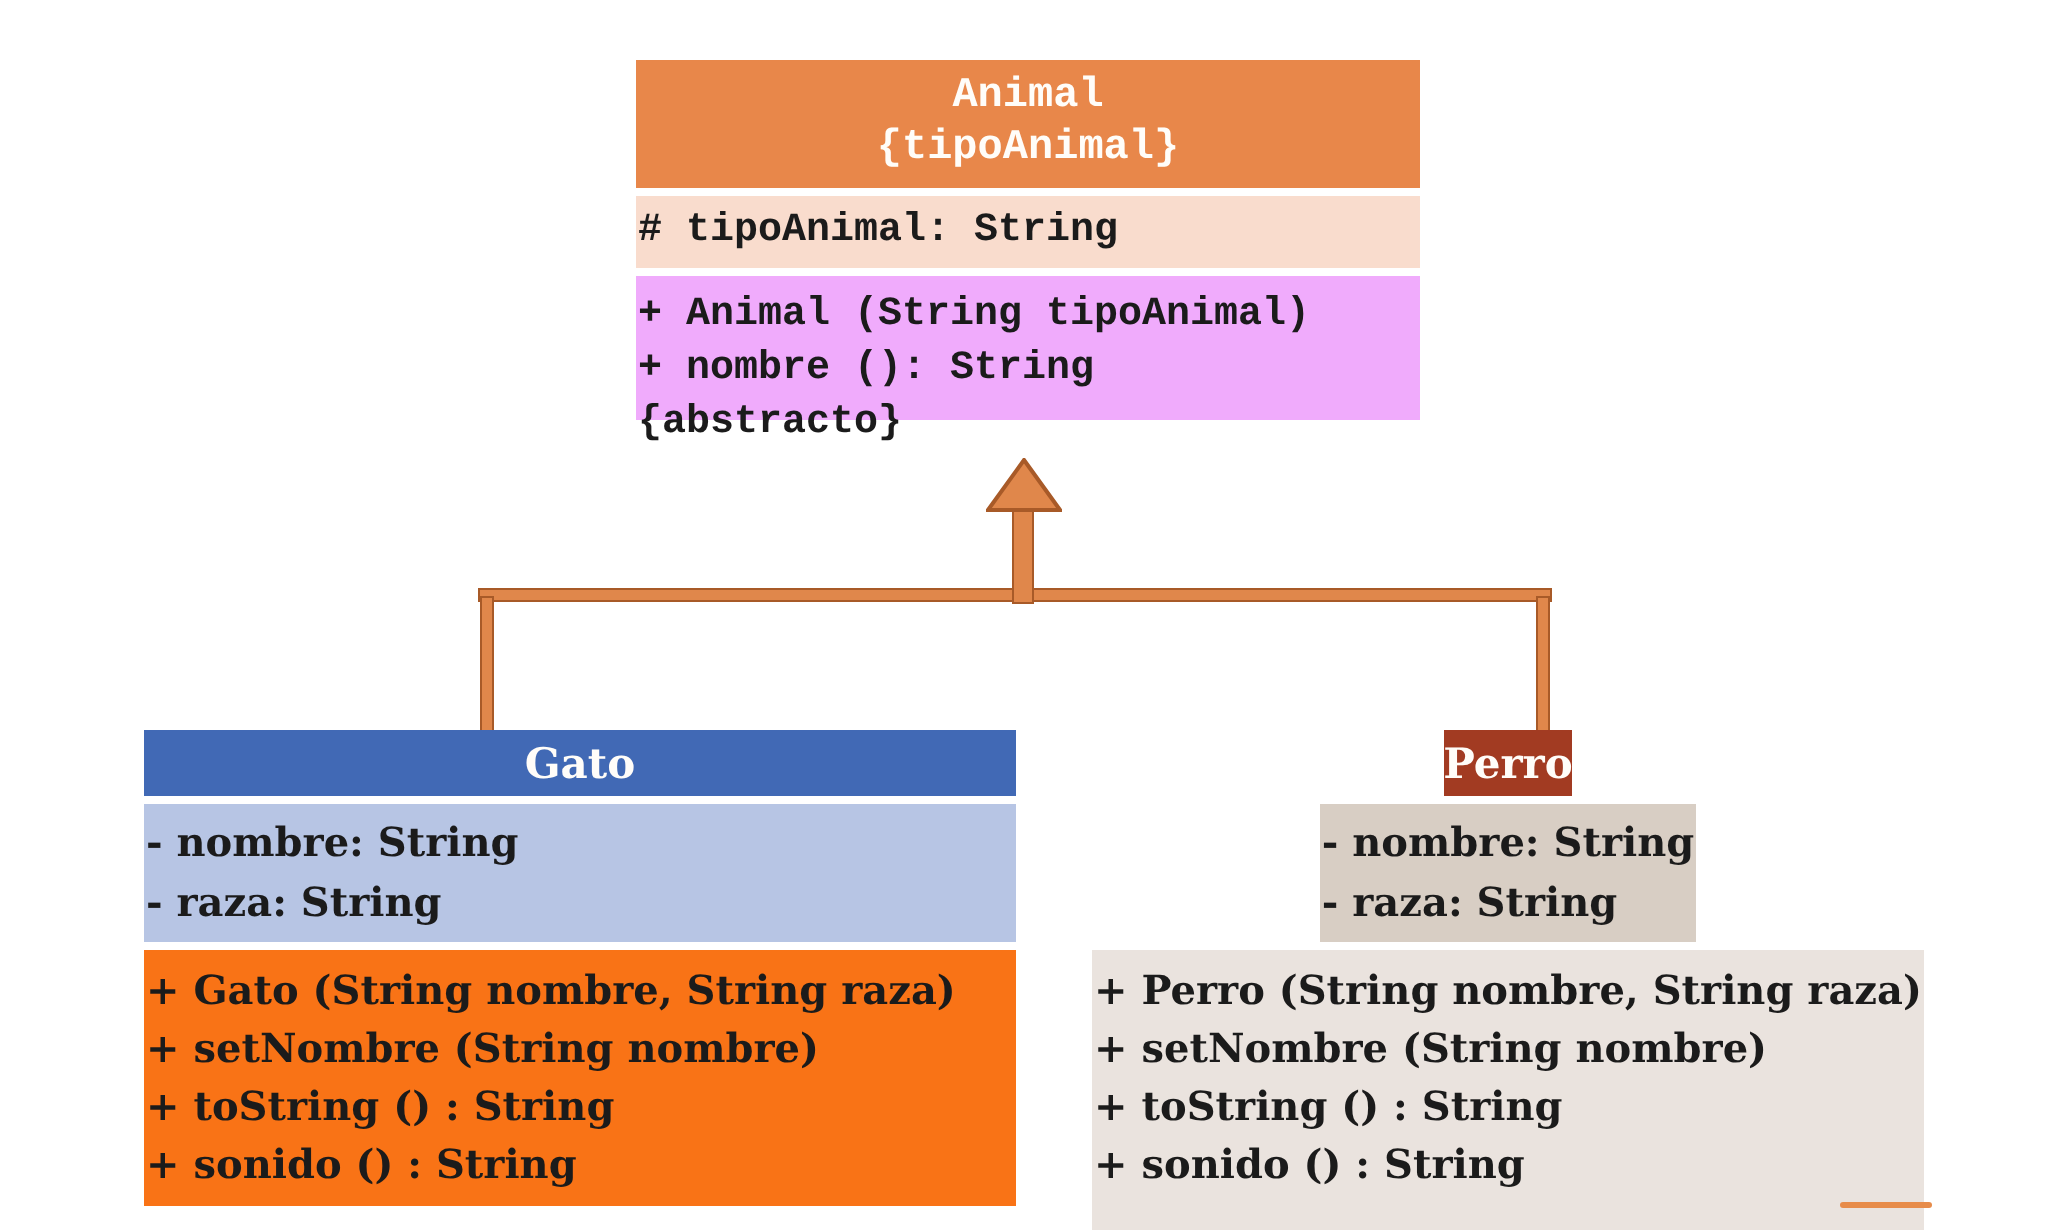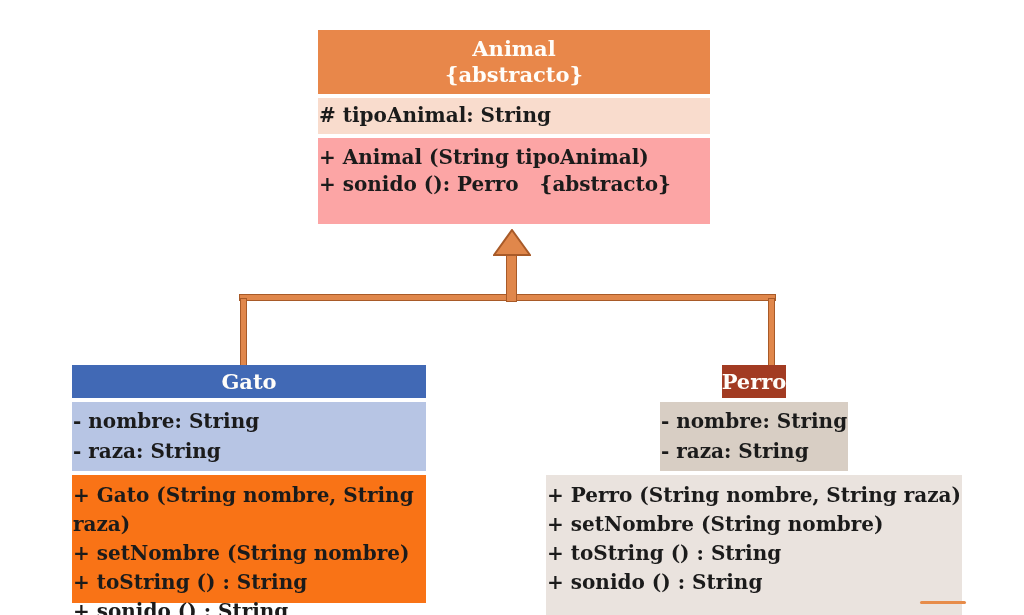--- a/index.html
+++ b/index.html
@@ -17,26 +17,26 @@
   
   .uml { position: absolute; display: flex; flex-direction: column; gap: 4px; }
   .uml header {
     text-align: center;
     color: #fffdf9;
     font-size: 21px;
   }
   .uml .sec { font-size: 20px; padding: 3px 1px; box-sizing: border-box; }
   .uml .line { white-space: pre-wrap; }
 
-  .animal { left: 318px; top: 30px;  width: 392px; }
+  .animal { left: 318px; top: 30px;  width: 392px; font-family: Liberation Mono, monospace; }
   .animal header { height: 64px; line-height: 26px; padding-top: 6px; box-sizing: border-box; background: #E8874A; }
   .animal .attrs   { height: 36px; line-height: 29px; background: #F9DCCD; }
-  .animal .methods { height: 86px; line-height: 27px; padding-top: 6px; background: #fca5a5; }
+  .animal .methods { height: 72px; line-height: 27px; padding-top: 6px; background: #f0abfc; }
 
-  .gato { left: 72px; top: 365px; width: 354px; }
+  .gato { left: 72px; top: 365px; width: 436px; }
   .gato header { height: 33px; line-height: 33px; background: #4169B5; }
   .gato .attrs   { height: 69px;  line-height: 30px; padding-top: 4px; background: #B7C5E4; }
   .gato .methods { height: 128px; line-height: 29px; padding-top: 6px; background: #f97316; }
 
   .perro { left: 535px; top: 365px; width: 438px; align-items: center; }
   .perro header { height: 33px; line-height: 33px; background: #A23B22; }
   .perro .attrs   { height: 69px;  line-height: 30px; padding-top: 4px; background: #D8CEC4; }
   .perro .methods { height: 146px; line-height: 29px; padding-top: 6px; background: #EAE3DE; }
 
   
@@ -62,28 +62,28 @@
   <div class="conn conn-vl"></div>
   <div class="conn conn-vr"></div>
   <div class="conn conn-shaft"></div>
   <svg class="arrowhead" width="38" height="27" viewBox="0 0 38 27">
     <polygon points="19,1 37,26 1,26" fill="#E0874B" stroke="#A85A28" stroke-width="2"></polygon>
   </svg>
 
   <section class="uml animal">
     <header>
       <div>Animal</div>
-      <div>{abstracto}</div>
+      <div>{tipoAnimal}</div>
     </header>
     <div class="sec attrs">
       <div class="line"># tipoAnimal: String</div>
     </div>
     <div class="sec methods">
       <div class="line">+ Animal (String tipoAnimal)</div>
-      <div class="line">+ sonido (): Perro   {abstracto}</div>
+      <div class="line">+ nombre (): String   {abstracto}</div>
     </div>
   </section>
 
   <section class="uml gato">
     <header>
       <div>Gato</div>
     </header>
     <div class="sec attrs">
       <div class="line">- nombre: String</div>
       <div class="line">- raza: String</div>

